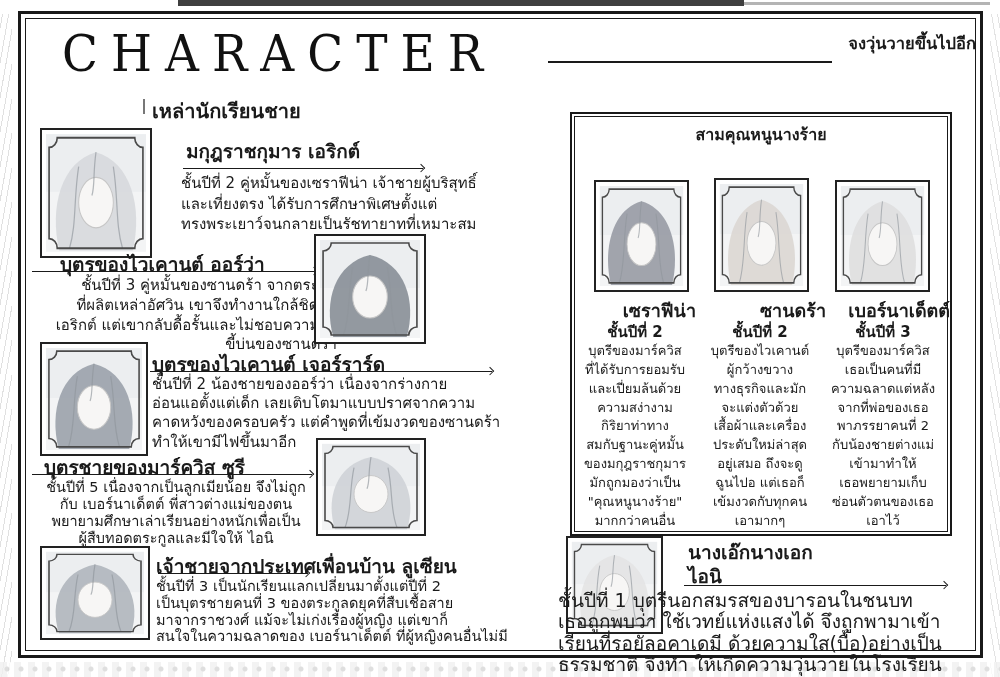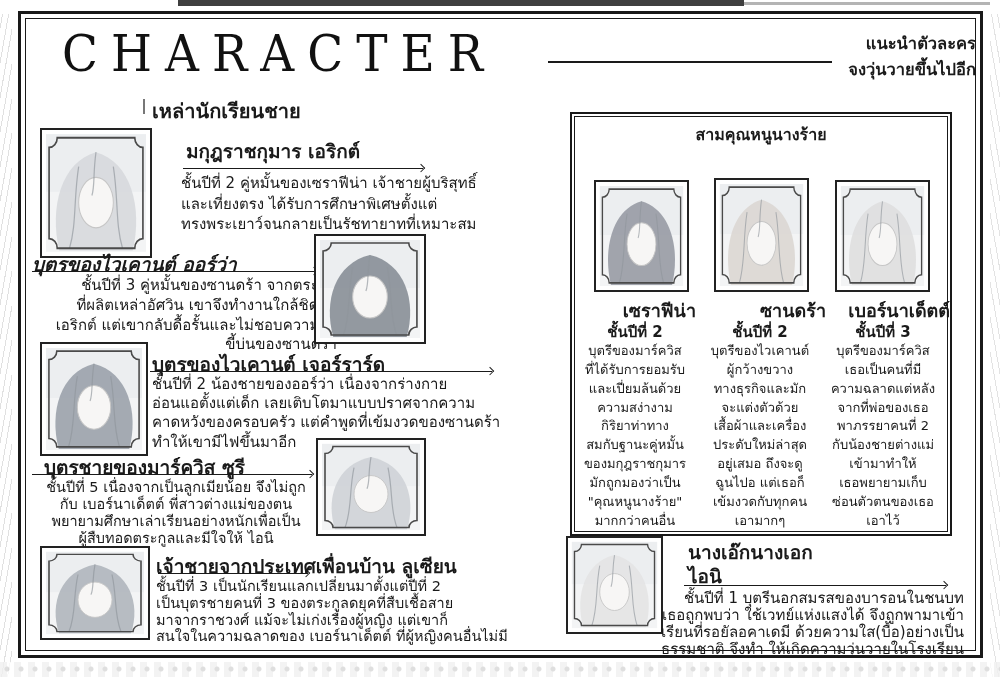--- a/index.html
+++ b/index.html
@@ -44,21 +44,21 @@
   
   .mname{position:absolute;font-size:19px;font-weight:bold;white-space:nowrap;}
   .name-rule{position:absolute;height:0;border-top:1.5px solid #1a1a1a;}
   .name-rule::after{content:'';position:absolute;right:-1px;top:-4px;
     border:solid #1a1a1a;border-width:0 1.5px 1.5px 0;padding:2.6px;transform:rotate(-45deg);}
   .mdesc{position:absolute;font-size:15px;line-height:1.38;white-space:pre-line;}
   .p-e1{left:40px;top:128px;width:112px;height:130px;}
   .n-e1{left:186px;top:136px;}
   .r-e1{left:183px;top:168px;width:240px;}
   .d-e1{left:181px;top:173px;width:345px;}
-  .n-e2{left:32px;top:249px;font-style:italic;}
+  .n-e2{left:60px;top:249px;}
   .r-e2{left:32px;top:271px;width:284px;}
   .d-e2{left:22px;top:276px;width:315px;text-align:right;line-height:1.32;}
   .p-e2{left:314px;top:234px;width:112px;height:110px;}
   .p-e3{left:40px;top:342px;width:108px;height:114px;}
   .n-e3{left:152px;top:349px;}
   .r-e3{left:150px;top:371px;width:342px;}
   .d-e3{left:152px;top:375px;width:370px;line-height:1.28;}
   .n-e4{left:44px;top:452px;}
   .r-e4{left:32px;top:474px;width:280px;}
   .d-e4{left:20px;top:479px;width:312px;text-align:center;font-size:14.5px;line-height:1.18;}
@@ -85,40 +85,39 @@
   .y-v2{left:694px;top:320px;width:132px;}
   .y-v3{left:816px;top:320px;width:134px;}
   .d-v1{left:572px;top:342px;width:126px;}
   .d-v2{left:692px;top:342px;width:136px;}
   .d-v3{left:814px;top:342px;width:138px;}
   
   .p-h{left:566px;top:536px;width:97px;height:98px;}
   .h-role{left:688px;top:537px;font-size:19px;font-weight:bold;white-space:nowrap;}
   .h-name{left:688px;top:561px;font-size:19px;font-weight:bold;}
   .r-h{left:684px;top:585px;width:262px;}
-  .d-h{left:558px;top:590px;width:406px;font-size:15px;line-height:1.13;
-    white-space:pre-line;text-align:right;}
+  .d-h{left:558px;top:590px;width:406px;font-size:19px;line-height:1.13;
+    white-space:pre-line;text-align:left;}
 </style>
 </head>
 <body>
 
 <div>
 
   <div class="edge edge-left"></div>
   <div class="edge edge-right"></div>
   <div class="edge edge-bottom"></div>
   <div class="abs topbar"></div>
   <div class="abs topline"></div>
 
   <div class="abs frame"></div>
 
   <h1 class="abs char-title">CHARACTER</h1>
   <div class="abs title-rule"></div>
   <div class="abs subtitle">
-    <div>แนะนำตัวละคร</div>
     <div>จงวุ่นวายขึ้นไปอีก</div>
   </div>
 
   <div class="abs males-tick"></div>
   <div class="abs males-title">เหล่านักเรียนชาย</div>
 
   <div class="portrait p-e1">
       <svg viewBox="0 0 100 100" preserveAspectRatio="none">
         <rect x="1" y="1" width="98" height="98" fill="#f3f4f5"></rect>
         <rect x="1" y="1" width="98" height="48" fill="#eceef0"></rect>

